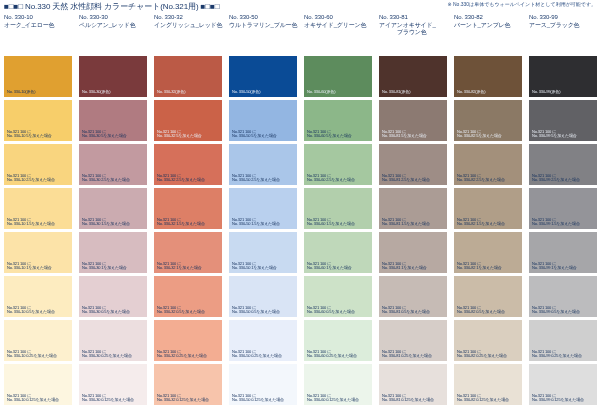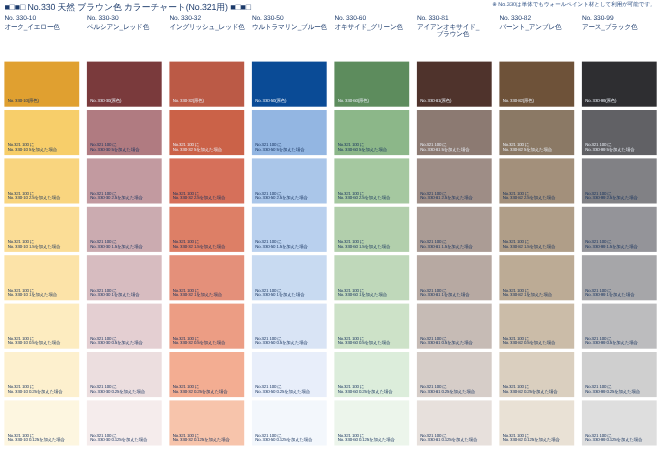--- a/index.html
+++ b/index.html
@@ -66,21 +66,21 @@
   }
   .swatch.dark .lbl { color: #e9eef6; }
   .swatch .lbl .l { display: block; }
 </style>
 </head>
 <body>
 
 <div class="page">
 
   <div class="title-row">
-    <div class="title-text">■□■□ No.330 天然 ブラウン色 カラーチャート(No.321用) ■□■□</div>
+    <div class="title-text">■□■□ No.330 天然 水性顔料 カラーチャート(No.321用) ■□■□</div>
   </div>
   <div class="note-text">※ No.330は単体でもウォールペイント材として利用が可能です。</div>
 
   <div class="col-headers" id="col-headers">
       <div class="col-head" style="left: 4px;">
         <div class="code">No. 330-10</div>
         <div class="name">オーク_イエロー色</div>
       </div>
       <div class="col-head" style="left: 79px;">
         <div class="code">No. 330-30</div>

